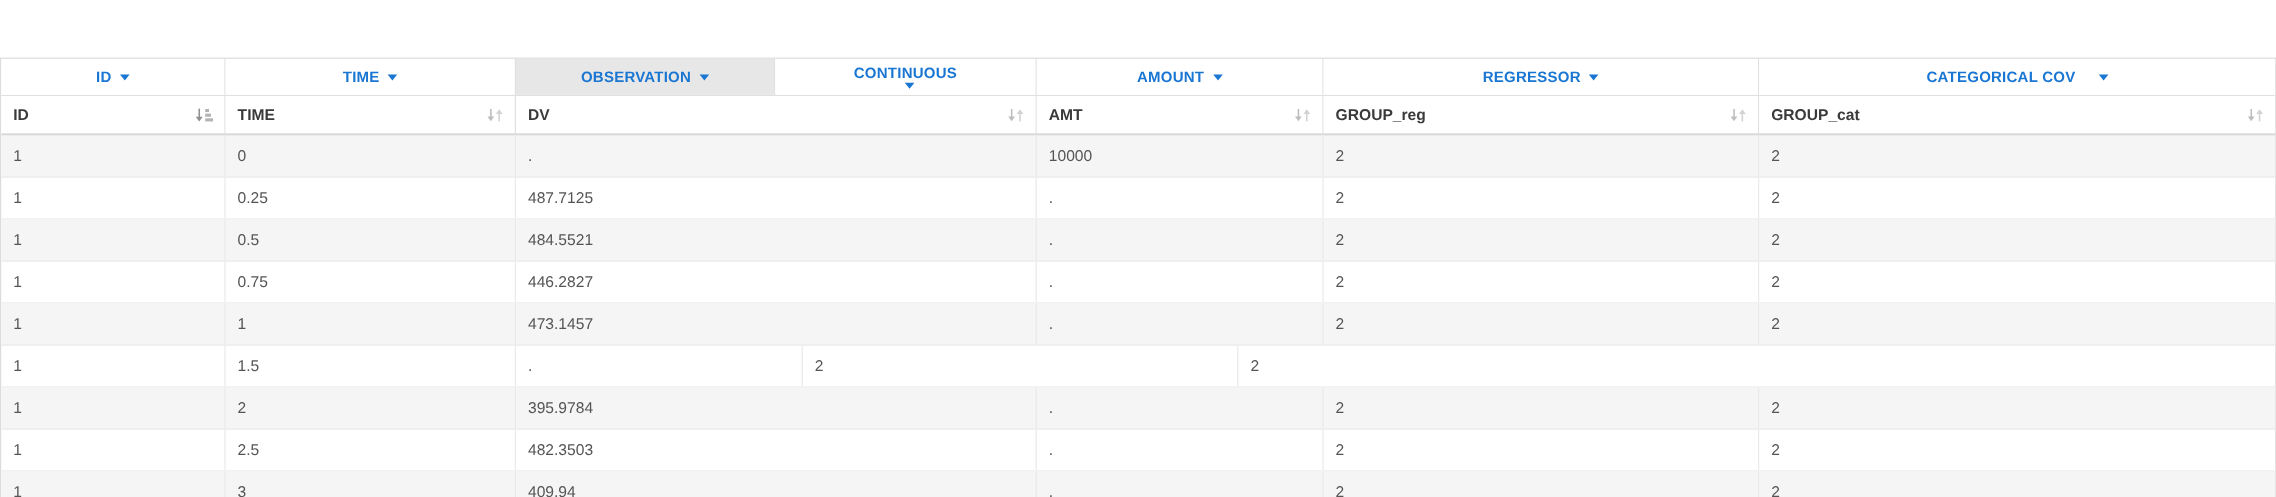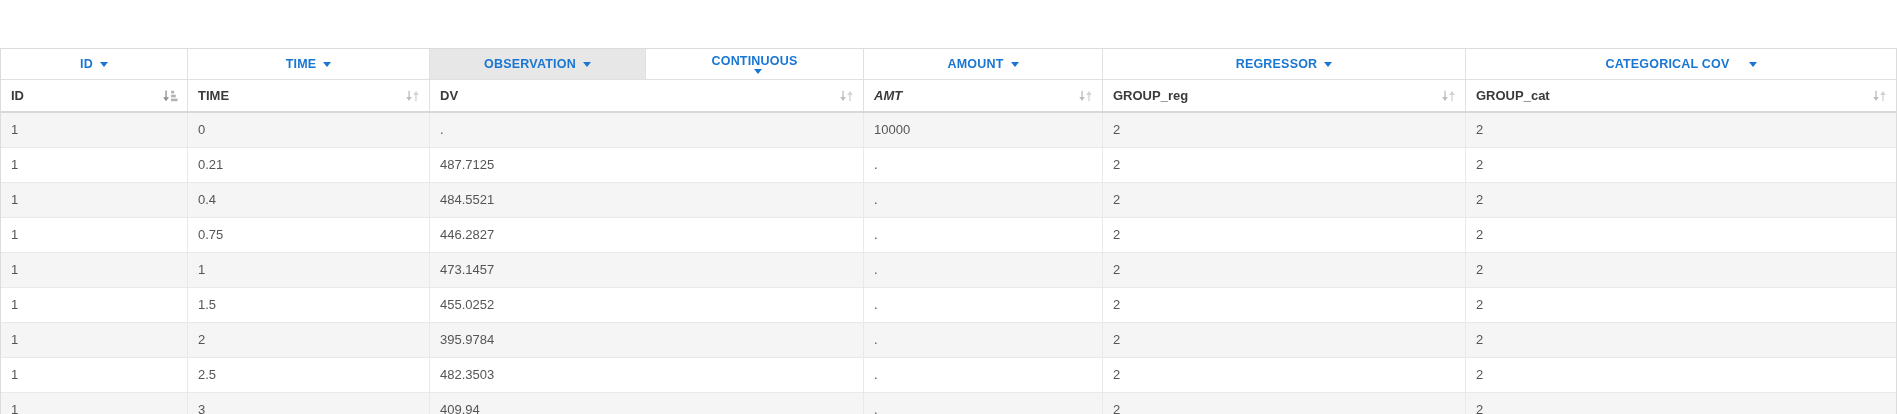--- a/index.html
+++ b/index.html
@@ -69,21 +69,21 @@
   }
   .head-cell:last-child { border-right: none; gap: 47px; }
   .head-label {
     font-size: 13px;
     font-weight: 700;
     color: #3a3a3a;
     white-space: nowrap;
   }
   .sort-icon { flex: 0 0 auto; margin-left: 6px; }
   .h0 { width: 187px; } .h1 { width: 242px; } .h2 { width: 434px; }
-  .h3 { width: 239px; font-style: italic; } .h4 { width: 363px; text-align: center; } .h5 { flex: 1; }
+  .h3 { width: 239px; } .h4 { width: 363px; text-align: center; } .h5 { flex: 1; }
 
   
   .body-rows .row {
     display: flex;
     height: 35px;
     border-bottom: 1px solid #e9e9e9;
   }
   .body-rows .row:nth-child(odd) { background: #f5f5f5; }
   .body-rows .row:last-child { border-bottom: none; }
   .cell {
@@ -197,29 +197,29 @@
       <div class="row">
         <div class="cell c0">1</div>
         <div class="cell c1">0</div>
         <div class="cell c2">.</div>
         <div class="cell c3">10000</div>
         <div class="cell c4">2</div>
         <div class="cell c5">2</div>
       </div>
       <div class="row">
         <div class="cell c0">1</div>
-        <div class="cell c1">0.21</div>
+        <div class="cell c1">0.25</div>
         <div class="cell c2">487.7125</div>
         <div class="cell c3">.</div>
         <div class="cell c4">2</div>
         <div class="cell c5">2</div>
       </div>
       <div class="row">
         <div class="cell c0">1</div>
-        <div class="cell c1">0.4</div>
+        <div class="cell c1">0.5</div>
         <div class="cell c2">484.5521</div>
         <div class="cell c3">.</div>
         <div class="cell c4">2</div>
         <div class="cell c5">2</div>
       </div>
       <div class="row">
         <div class="cell c0">1</div>
         <div class="cell c1">0.75</div>
         <div class="cell c2">446.2827</div>
         <div class="cell c3">.</div>
@@ -230,21 +230,20 @@
         <div class="cell c0">1</div>
         <div class="cell c1">1</div>
         <div class="cell c2">473.1457</div>
         <div class="cell c3">.</div>
         <div class="cell c4">2</div>
         <div class="cell c5">2</div>
       </div>
       <div class="row">
         <div class="cell c0">1</div>
         <div class="cell c1">1.5</div>
-        <div class="cell c2">455.0252</div>
         <div class="cell c3">.</div>
         <div class="cell c4">2</div>
         <div class="cell c5">2</div>
       </div>
       <div class="row">
         <div class="cell c0">1</div>
         <div class="cell c1">2</div>
         <div class="cell c2">395.9784</div>
         <div class="cell c3">.</div>
         <div class="cell c4">2</div>

